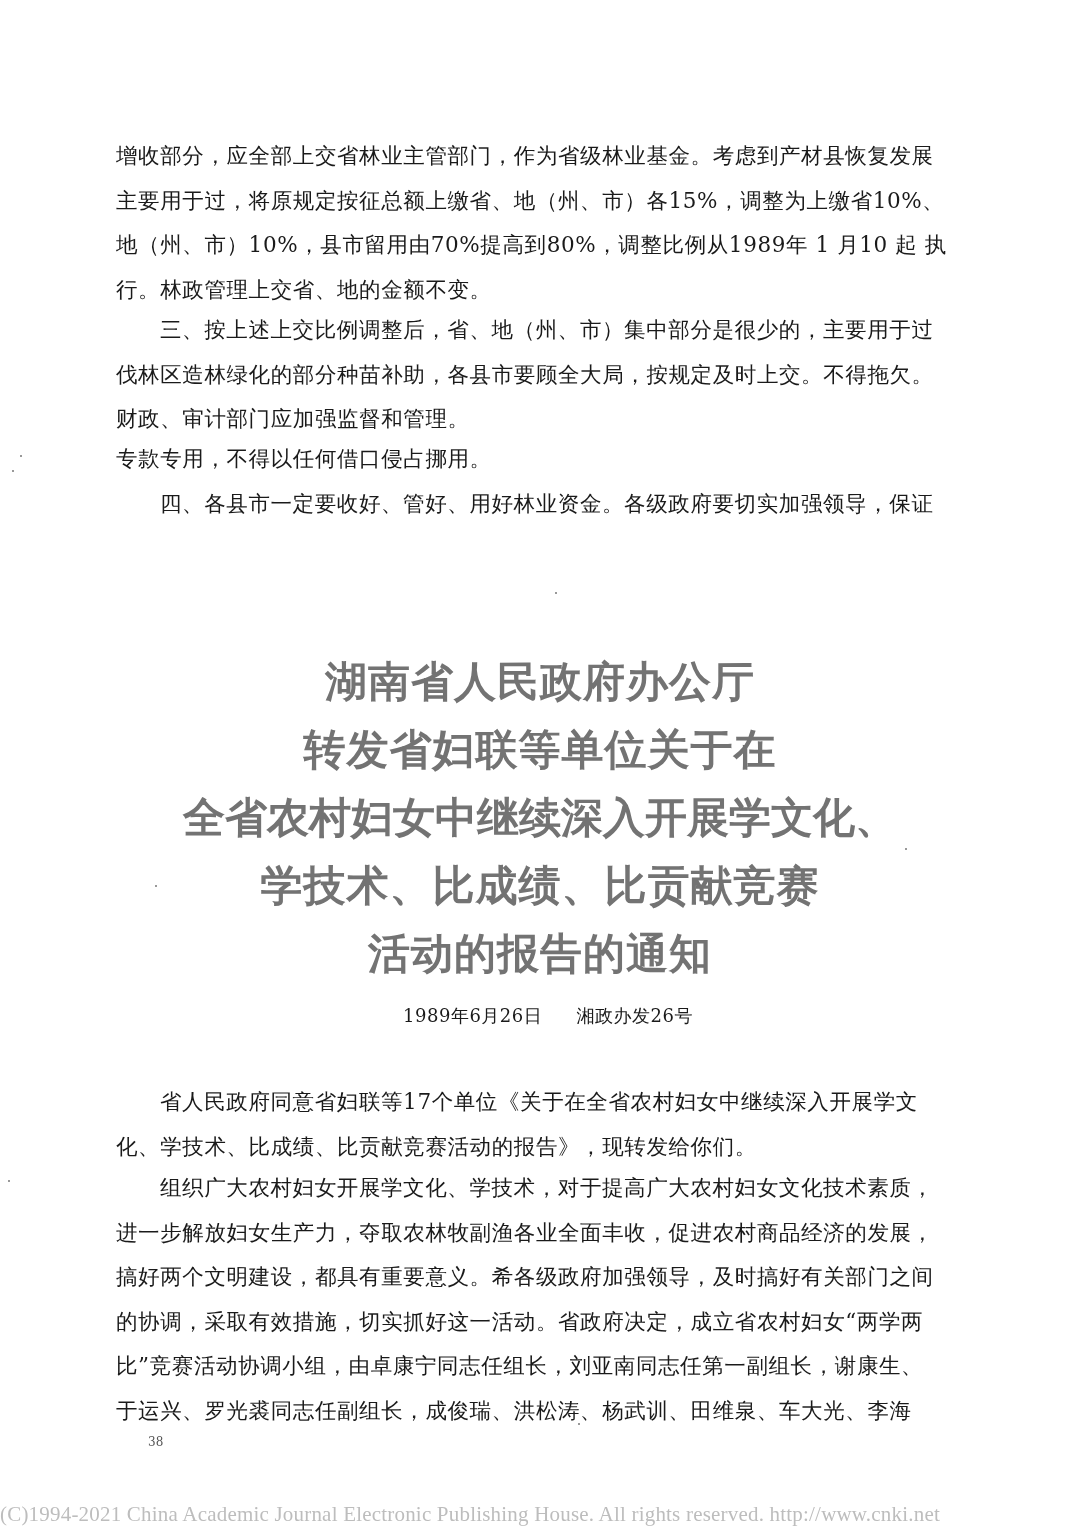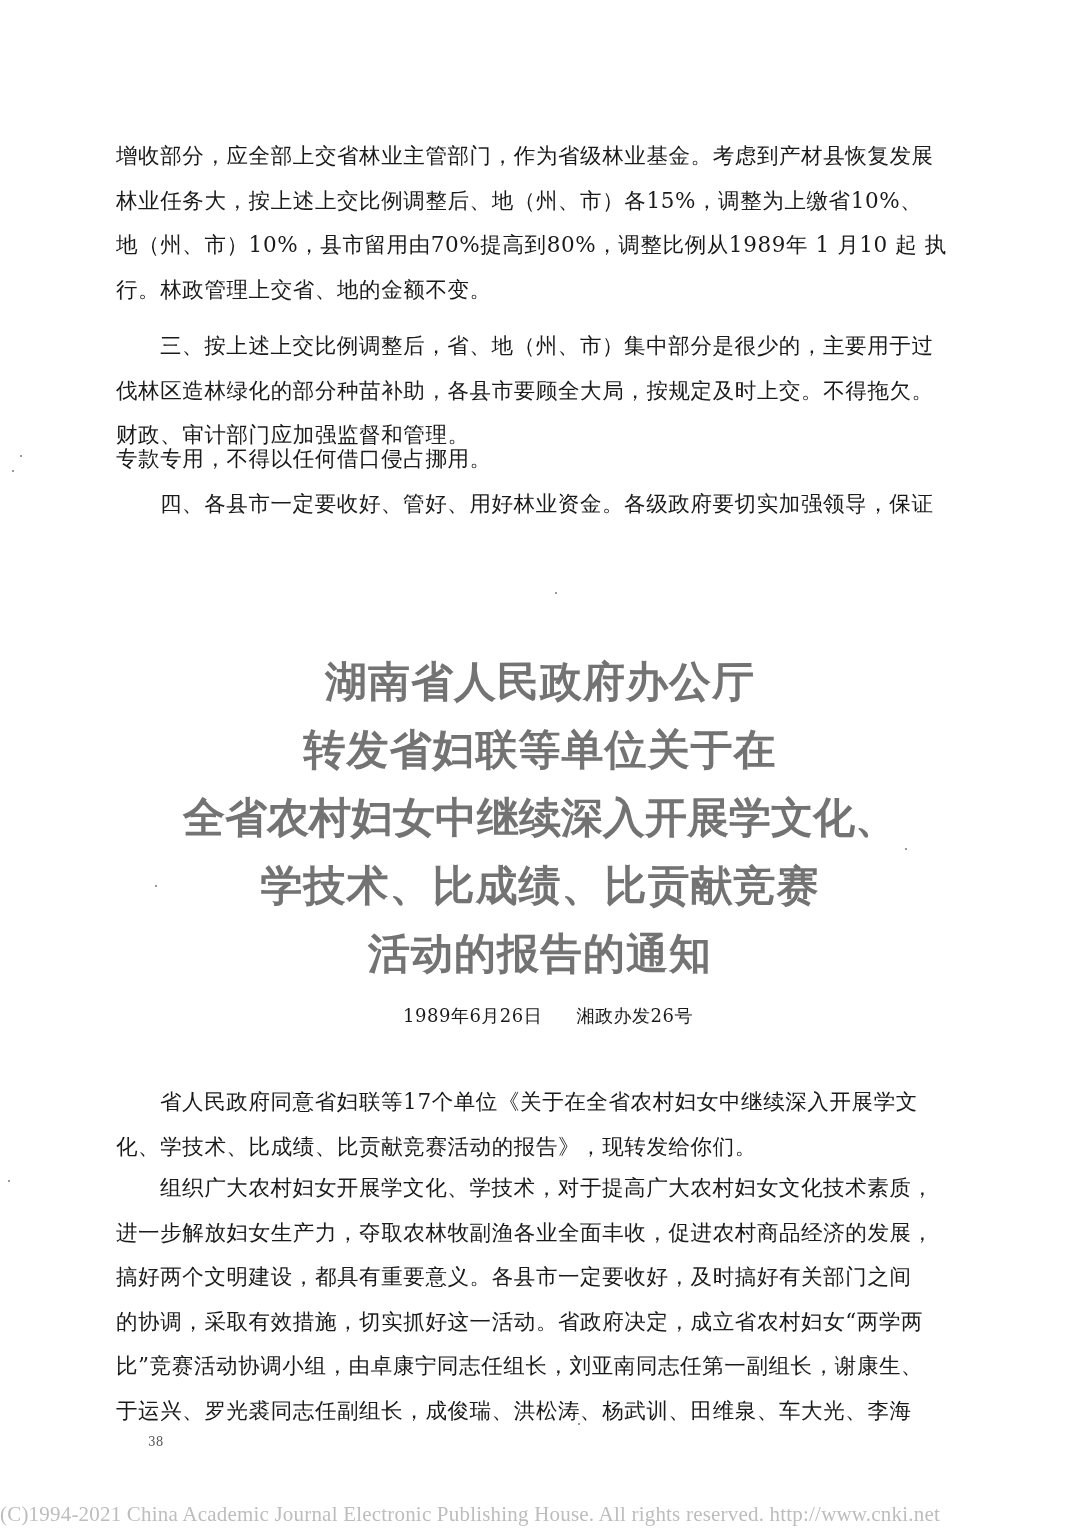--- a/index.html
+++ b/index.html
@@ -36,26 +36,26 @@
   }
   .speck { position: absolute; width: 2px; height: 2px; background: #777; border-radius: 1px; }
 </style>
 </head>
 <body>
 
 <div class="page">
 
   <div class="para" style="top:134px;">
     <span class="line">增收部分，应全部上交省林业主管部门，作为省级林业基金。考虑到产材县恢复发展</span>
-    <span class="line">林业任务大，按上述上交比例调整后、地（州、市）各15%，调整为上缴省10%、</span>
+    <span class="line">主要用于过，将原规定按征总额上缴省、地（州、市）各15%，调整为上缴省10%、</span>
     <span class="line">地（州、市）10%，县市留用由70%提高到80%，调整比例从1989年 1 月10 起 执</span>
     <span class="line">行。林政管理上交省、地的金额不变。</span>
   </div>
 
-  <div class="para" style="top:324px;">
+  <div class="para" style="top:308px;">
     <span class="line" style="padding-left:44px;">三、按上述上交比例调整后，省、地（州、市）集中部分是很少的，主要用于过</span>
     <span class="line">伐林区造林绿化的部分种苗补助，各县市要顾全大局，按规定及时上交。不得拖欠。</span>
     <span class="line">财政、审计部门应加强监督和管理。</span>
   </div>
 
   <div class="para" style="top:437px;">
     <span class="line">专款专用，不得以任何借口侵占挪用。</span>
     <span class="line" style="padding-left:44px;">四、各县市一定要收好、管好、用好林业资金。各级政府要切实加强领导，保证</span>
   </div>
 
@@ -73,21 +73,21 @@
   </div>
 
   <div class="para" style="top:1080px;">
     <span class="line" style="padding-left:44px;">省人民政府同意省妇联等17个单位《关于在全省农村妇女中继续深入开展学文</span>
     <span class="line">化、学技术、比成绩、比贡献竞赛活动的报告》，现转发给你们。</span>
   </div>
 
   <div class="para" style="top:1166px;">
     <span class="line" style="padding-left:44px;">组织广大农村妇女开展学文化、学技术，对于提高广大农村妇女文化技术素质，</span>
     <span class="line">进一步解放妇女生产力，夺取农林牧副渔各业全面丰收，促进农村商品经济的发展，</span>
-    <span class="line">搞好两个文明建设，都具有重要意义。各县市一定要收好，及时搞好有关部门之间</span>
+    <span class="line">搞好两个文明建设，都具有重要意义。希各级政府加强领导，及时搞好有关部门之间</span>
     <span class="line">的协调，采取有效措施，切实抓好这一活动。省政府决定，成立省农村妇女“两学两</span>
     <span class="line">比”竞赛活动协调小组，由卓康宁同志任组长，刘亚南同志任第一副组长，谢康生、</span>
     <span class="line">于运兴、罗光裘同志任副组长，成俊瑞、洪松涛、杨武训、田维泉、车大光、李海</span>
   </div>
 
   <div class="page-number">38</div>
 
   <div class="copyright">(C)1994-2021 China Academic Journal Electronic Publishing House. All rights reserved.    http://www.cnki.net</div>
 
   <div class="speck" style="left:12px; top:470px;"></div>

